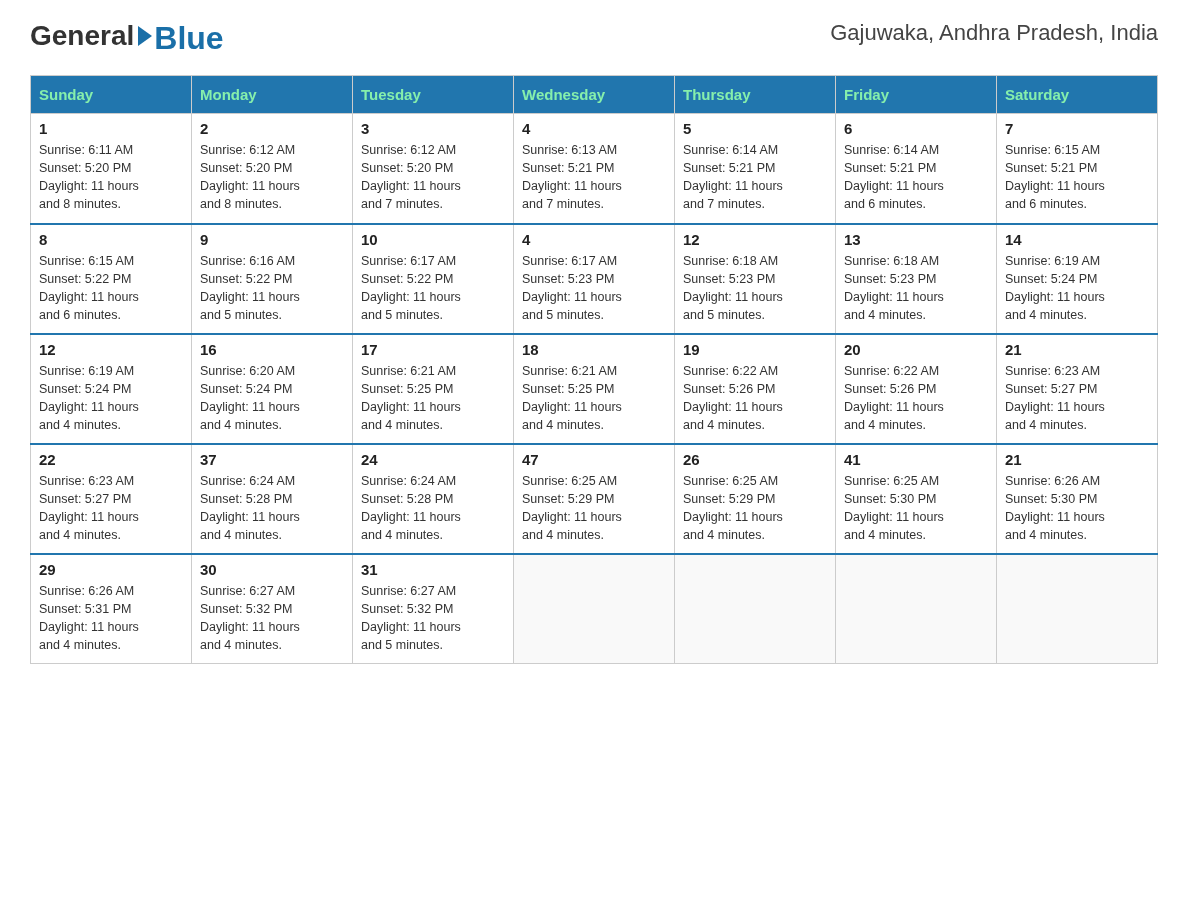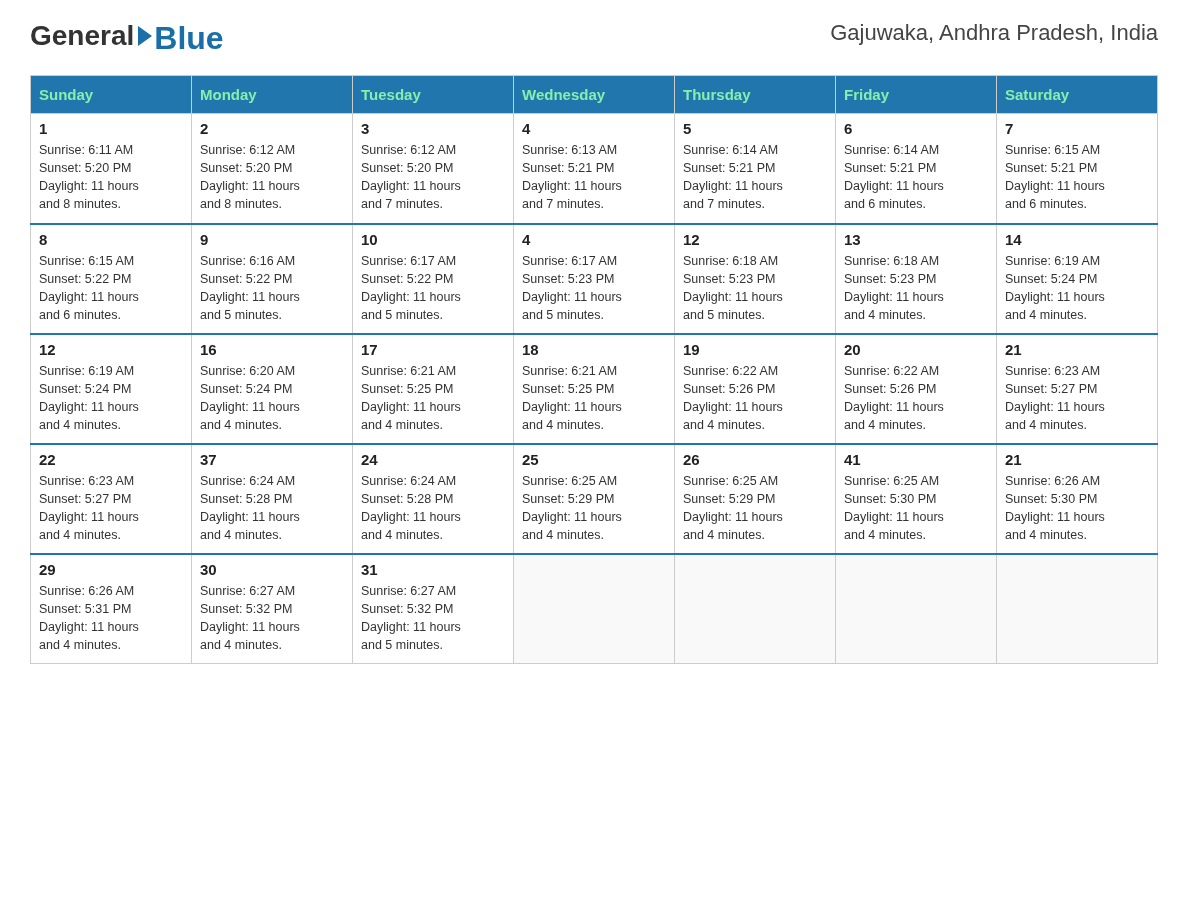--- a/index.html
+++ b/index.html
@@ -217,21 +217,21 @@
       </td>
         <td>
         <span class="day-number">37</span>
         <span class="day-info">Sunrise: 6:24 AM<br>Sunset: 5:28 PM<br>Daylight: 11 hours<br>and 4 minutes.</span>
       </td>
         <td>
         <span class="day-number">24</span>
         <span class="day-info">Sunrise: 6:24 AM<br>Sunset: 5:28 PM<br>Daylight: 11 hours<br>and 4 minutes.</span>
       </td>
         <td>
-        <span class="day-number">25</span>
+        <span class="day-number">47</span>
         <span class="day-info">Sunrise: 6:25 AM<br>Sunset: 5:29 PM<br>Daylight: 11 hours<br>and 4 minutes.</span>
       </td>
         <td>
         <span class="day-number">26</span>
         <span class="day-info">Sunrise: 6:25 AM<br>Sunset: 5:29 PM<br>Daylight: 11 hours<br>and 4 minutes.</span>
       </td>
         <td>
         <span class="day-number">41</span>
         <span class="day-info">Sunrise: 6:25 AM<br>Sunset: 5:30 PM<br>Daylight: 11 hours<br>and 4 minutes.</span>
       </td>

